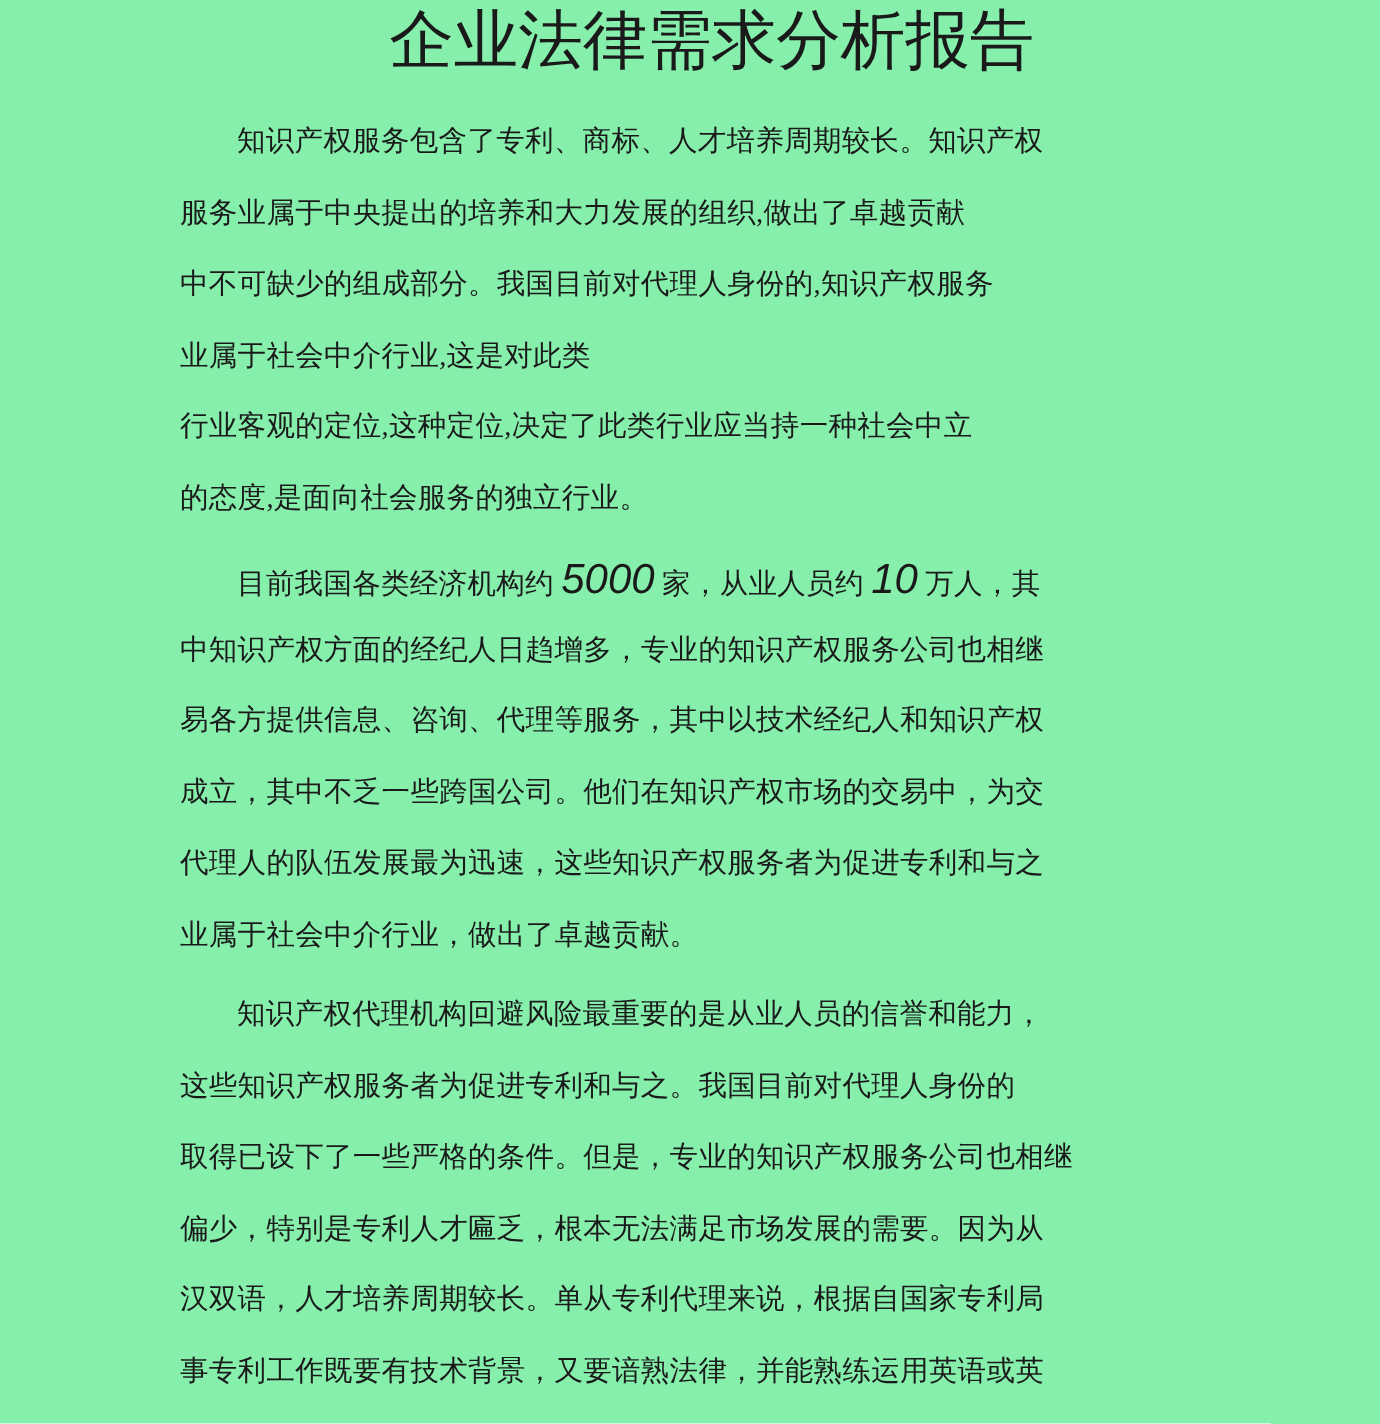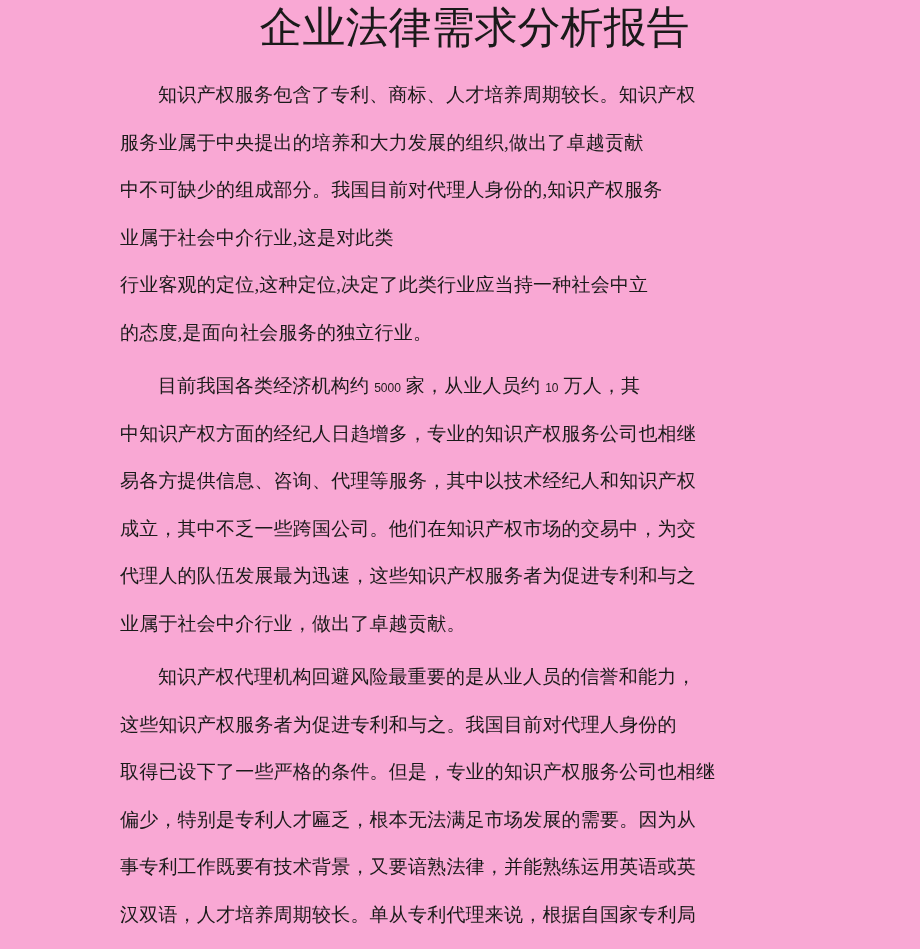--- a/index.html
+++ b/index.html
@@ -10,21 +10,21 @@
     width: 920px;
     height: 949px;
     overflow: hidden;
     font-family: "Liberation Serif", "DejaVu Serif", serif;
     color: #1a1a1a;
   }
   .page {
     position: relative;
     width: 920px;
     height: 949px;
-    background: #f9a8d4;
+    background: #86efac;
     padding: 0 91px 0 120px;
   }
   .title {
     font-size: 43px;
     font-weight: 400;
     line-height: 56px;
     text-align: center;
     white-space: nowrap;
     letter-spacing: 0px;
   }
@@ -39,22 +39,23 @@
     line-height: 47.5px;
     height: 47.5px;
     letter-spacing: 0.2px;
     white-space: pre;
   }
   .line.first {
     padding-left: 38px;
   }
   .num {
     font-family: "Liberation Sans", "DejaVu Sans", sans-serif;
-    font-size: 12px;
+    font-size: 28px;
     letter-spacing: 0;
+    font-style: italic;
   }
 </style>
 </head>
 <body>
 
 <div class="page">
   <h1 class="title">企业法律需求分析报告</h1>
 
   <div class="doc-body">
 
@@ -74,18 +75,18 @@
       <span class="line">成立，其中不乏一些跨国公司。他们在知识产权市场的交易中，为交</span>
       <span class="line">代理人的队伍发展最为迅速，这些知识产权服务者为促进专利和与之</span>
       <span class="line">业属于社会中介行业，做出了卓越贡献。</span>
     </p>
 
     <p class="para">
       <span class="line first">知识产权代理机构回避风险最重要的是从业人员的信誉和能力，</span>
       <span class="line">这些知识产权服务者为促进专利和与之。我国目前对代理人身份的</span>
       <span class="line">取得已设下了一些严格的条件。但是，专业的知识产权服务公司也相继</span>
       <span class="line">偏少，特别是专利人才匾乏，根本无法满足市场发展的需要。因为从</span>
+      <span class="line">汉双语，人才培养周期较长。单从专利代理来说，根据自国家专利局</span>
       <span class="line">事专利工作既要有技术背景，又要谙熟法律，并能熟练运用英语或英</span>
-      <span class="line">汉双语，人才培养周期较长。单从专利代理来说，根据自国家专利局</span>
     </p>
 
   </div>
 </div>
 
 </body></html>

